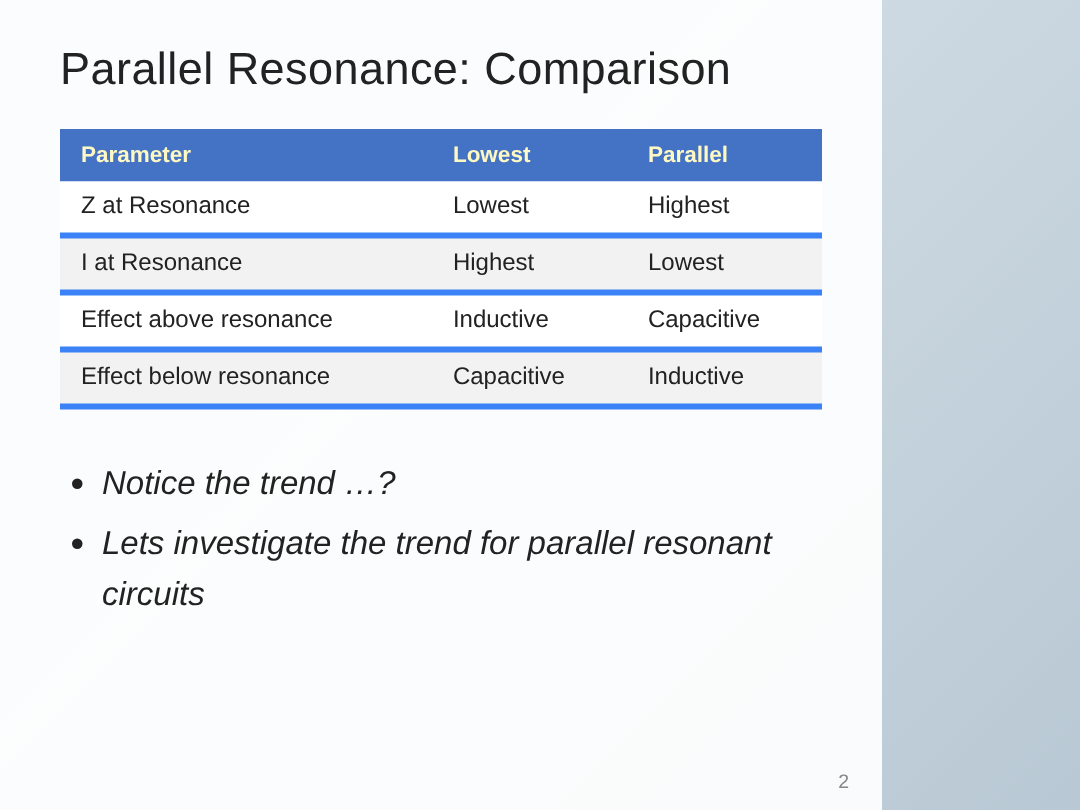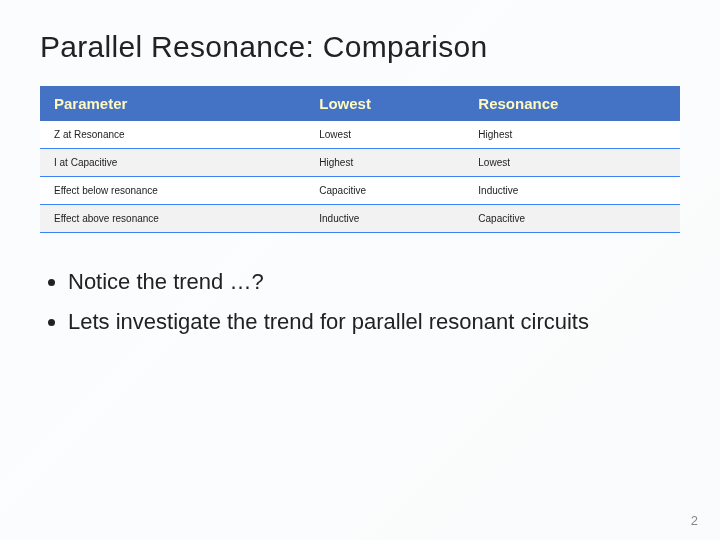--- a/index.html
+++ b/index.html
@@ -17,21 +17,21 @@
       position: absolute;
       top: 0; left: 0;
       width: 100%; height: 100%;
       background: linear-gradient(135deg, #c8d4dc 0%, #d0dce4 40%, #b8c8d4 100%);
       z-index: 0;
     }
 
     .slide {
       position: relative;
       z-index: 1;
-      width: 720px;
+      width: 588px;
       height: 540px;
       background: rgba(255,255,255,0.92);
       padding: 30px 40px 20px 40px;
       display: flex;
       flex-direction: column;
     }
 
     .slide-title {
       font-size: 30px;
       font-weight: normal;
@@ -63,35 +63,36 @@
       background: #ffffff;
     }
 
     tbody tr:nth-child(even) {
       background: #f2f2f2;
     }
 
     tbody td {
       padding: 8px 14px;
       color: #222;
-      border-bottom: 1px solid #3b82f6;
-      font-size: 10px;
+      border-bottom: 4px solid #3b82f6;
+      font-size: 16px;
     }
 
     .bullets {
       font-size: 22px;
       color: #222;
       line-height: 1.55;
       margin-top: 4px;
     }
 
     .bullets li {
       list-style: disc;
       margin-left: 28px;
       margin-bottom: 6px;
+      font-style: italic;
     }
 
     .page-number {
       position: absolute;
       bottom: 12px;
       right: 22px;
       font-size: 13px;
       color: #888;
     }
   </style>
@@ -102,43 +103,43 @@
 
 <div class="slide">
 
   <h1 class="slide-title">Parallel Resonance: Comparison</h1>
 
   <table>
     <thead>
       <tr>
         <th>Parameter</th>
         <th>Lowest</th>
-        <th>Resonance</th>
+        <th>Parallel</th>
       </tr>
     </thead>
     <tbody id="table-body">
     <tr>
           <td>Z at Resonance</td>
           <td>Lowest</td>
           <td>Highest</td>
         </tr>
         <tr>
-          <td>I at Capacitive</td>
+          <td>I at Resonance</td>
           <td>Highest</td>
           <td>Lowest</td>
+        </tr>
+        <tr>
+          <td>Effect above resonance</td>
+          <td>Inductive</td>
+          <td>Capacitive</td>
         </tr>
         <tr>
           <td>Effect below resonance</td>
           <td>Capacitive</td>
           <td>Inductive</td>
-        </tr>
-        <tr>
-          <td>Effect above resonance</td>
-          <td>Inductive</td>
-          <td>Capacitive</td>
         </tr>
       </tbody>
   </table>
 
   <ul class="bullets" id="bullet-list">
   <li>Notice the trend …?</li>
       <li>Lets investigate the trend for parallel resonant circuits</li>
     </ul>
 
   <div class="page-number">2</div>

